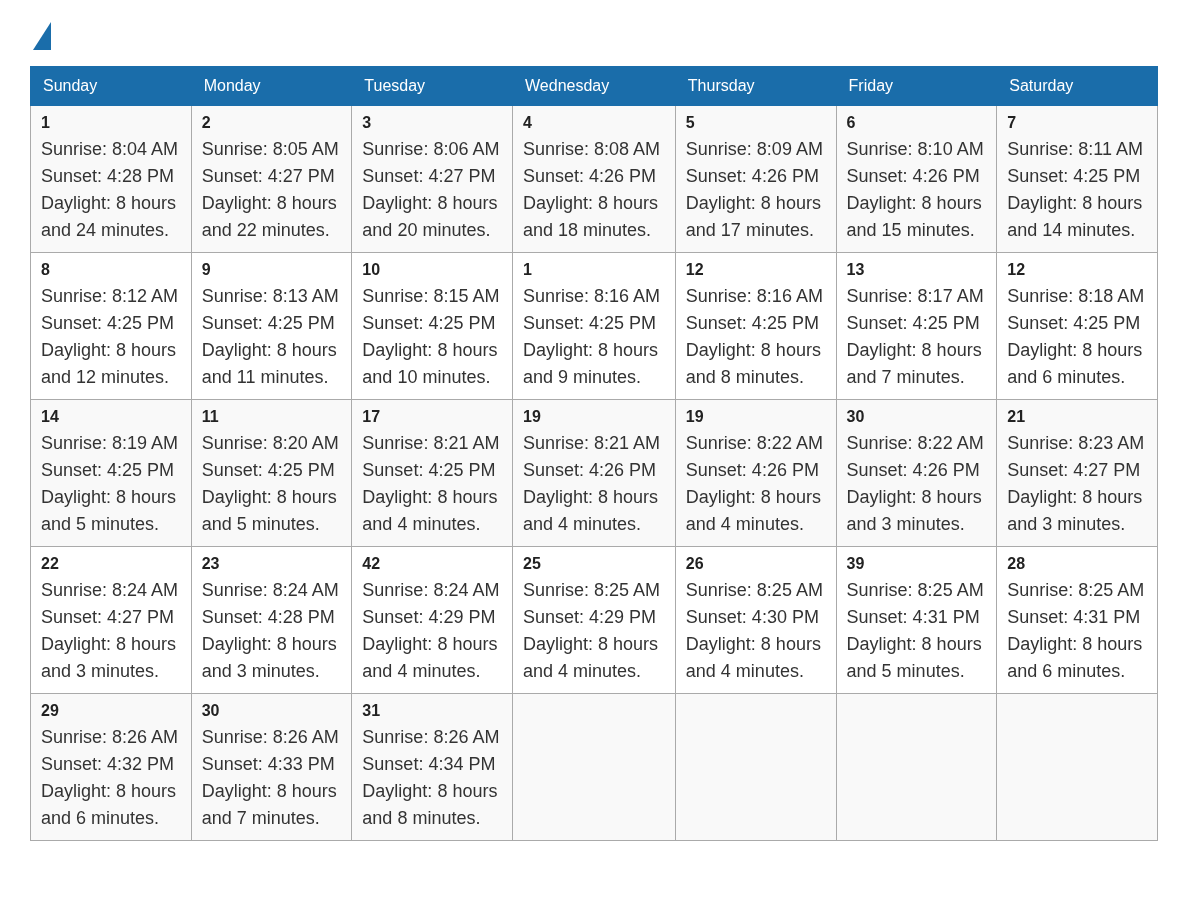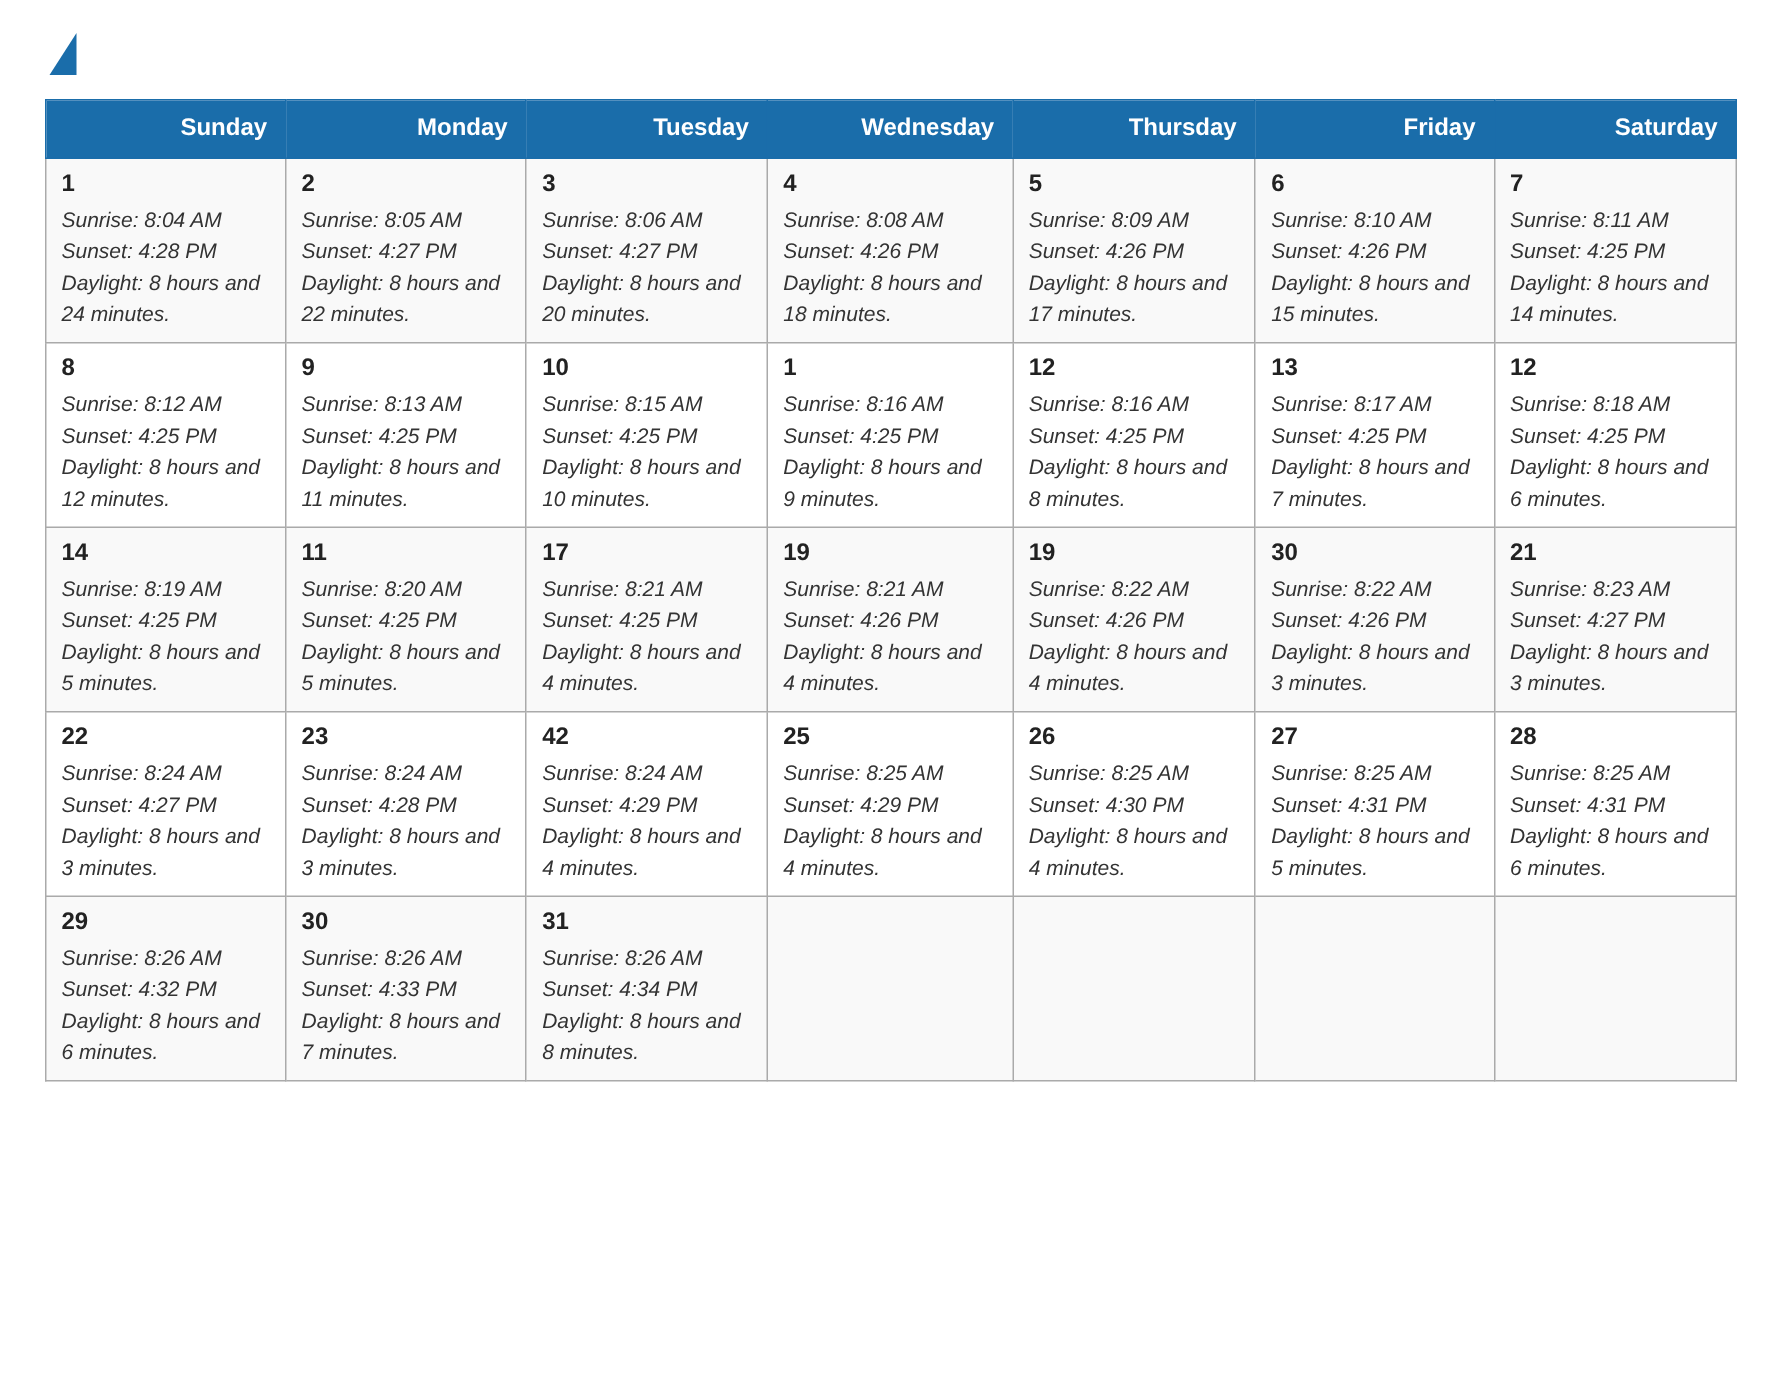--- a/index.html
+++ b/index.html
@@ -61,43 +61,42 @@
     }
     .calendar {
       width: 100%;
       border-collapse: collapse;
       border: 1px solid #1a6daa;
     }
     .calendar th {
       background-color: #1a6daa;
       color: #fff;
       font-size: 16px;
-      font-weight: bold;
-      text-align: right;
+      font-weight: normal;
+      text-align: left;
       padding: 10px 12px;
       border: 1px solid #1a6daa;
     }
     .calendar td {
       vertical-align: top;
       padding: 8px 10px;
       border: 1px solid #aaa;
       width: 170px;
       min-height: 110px;
     }
     .day-num {
       font-size: 16px;
       font-weight: bold;
       color: #222;
       margin-bottom: 4px;
     }
     .day-info {
-      font-size: 14px;
+      font-size: 18px;
       color: #333;
       line-height: 1.5;
-      font-style: italic;
     }
     .empty-cell {
       background: #fff;
     }
     tr td {
       background: #fff;
     }
     tr:nth-child(odd) td {
       background: #f9f9f9;
     }
@@ -240,21 +239,21 @@
       </td>
         <td>
         <div class="day-num">25</div>
         <div class="day-info">Sunrise: 8:25 AM<br>Sunset: 4:29 PM<br>Daylight: 8 hours and 4 minutes.</div>
       </td>
         <td>
         <div class="day-num">26</div>
         <div class="day-info">Sunrise: 8:25 AM<br>Sunset: 4:30 PM<br>Daylight: 8 hours and 4 minutes.</div>
       </td>
         <td>
-        <div class="day-num">27</div>
+        <div class="day-num">39</div>
         <div class="day-info">Sunrise: 8:25 AM<br>Sunset: 4:31 PM<br>Daylight: 8 hours and 5 minutes.</div>
       </td>
         <td>
         <div class="day-num">28</div>
         <div class="day-info">Sunrise: 8:25 AM<br>Sunset: 4:31 PM<br>Daylight: 8 hours and 6 minutes.</div>
       </td>
       </tr>
       <tr>
         <td>
         <div class="day-num">29</div>

